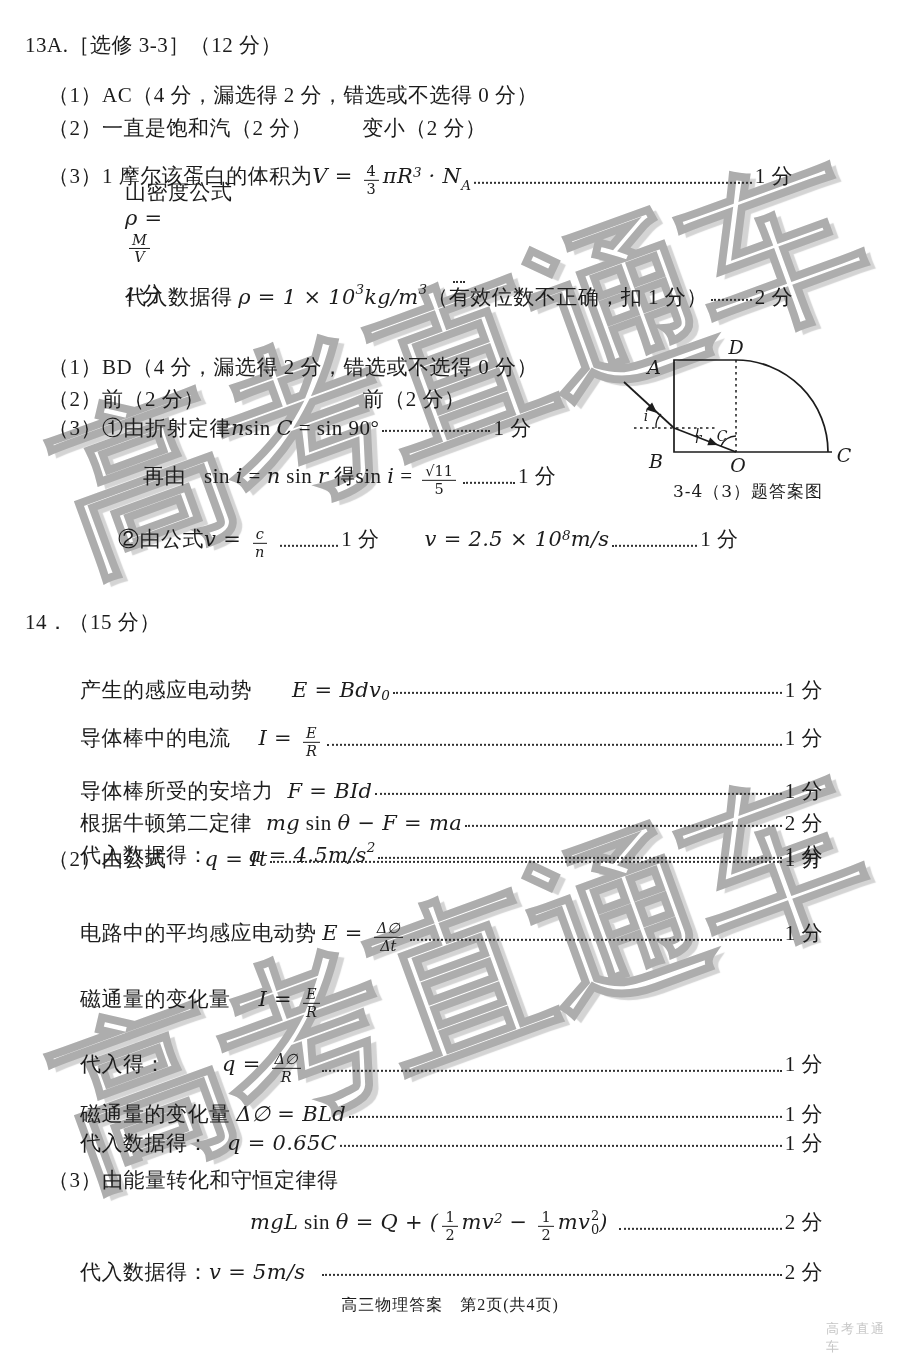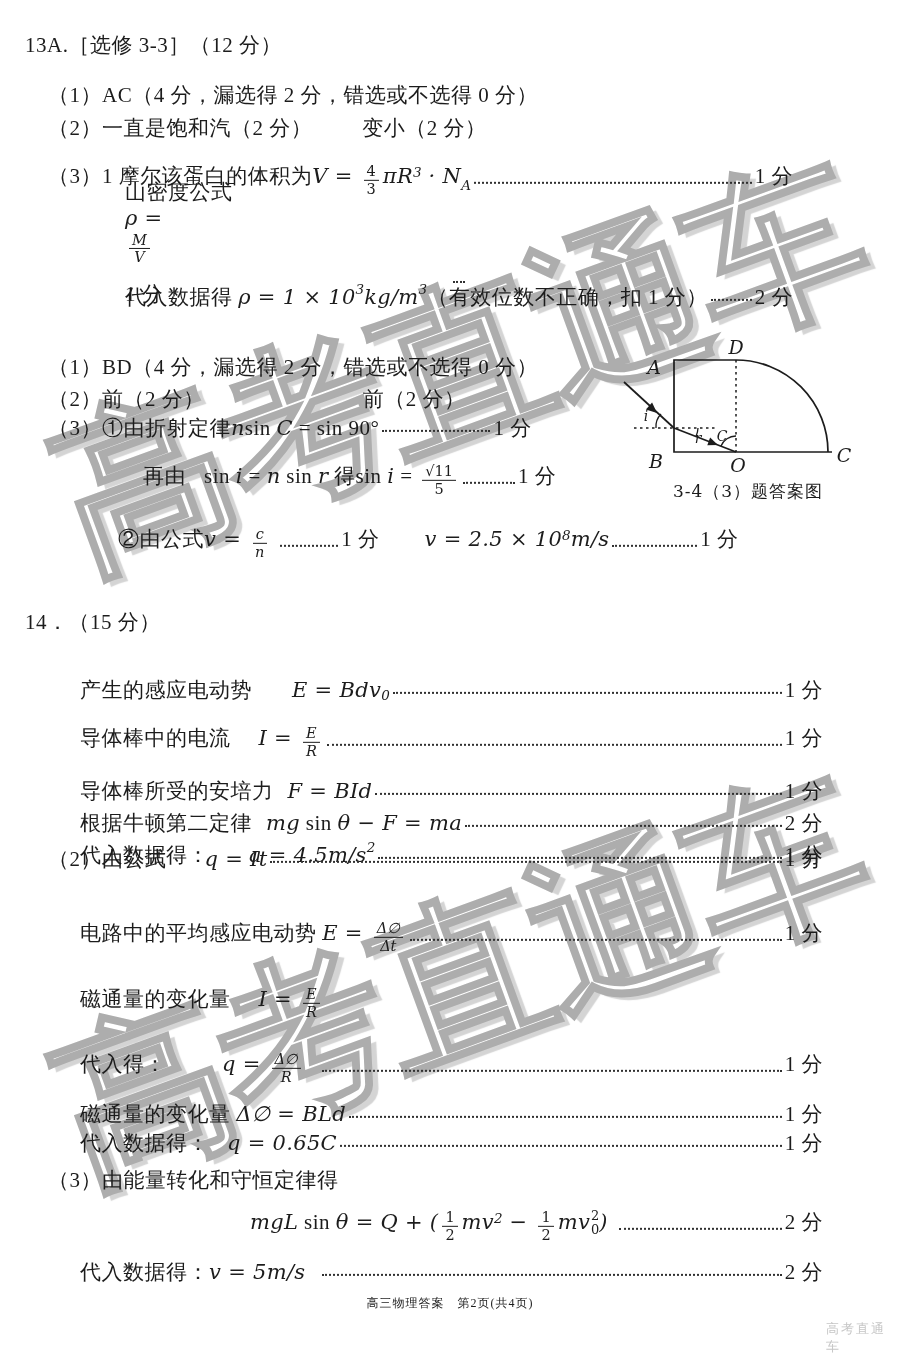--- a/index.html
+++ b/index.html
@@ -62,21 +62,21 @@
 
   
   #diagram{position:absolute; left:612px; top:340px; z-index:2;}
   #diagram text{font-family:"DejaVu Serif",serif;}
   .dlab{font-style:italic; font-size:19px; fill:#1c1c1c;}
   .dlab-sm{font-style:italic; font-size:14px; fill:#1c1c1c;}
   .dcap{font-size:17px; fill:#1c1c1c; letter-spacing:1px;}
 
   #footer{
     position:absolute; left:0; right:0; top:1295px; text-align:center;
-    font-size:12px; letter-spacing:1px; z-index:2;
+    font-size:16px; letter-spacing:1px; z-index:2;
   }
   #corner-wm{
     position:absolute; left:826px; top:1320px; font-size:13px;
     color:#c6c6c6; letter-spacing:2px; z-index:2;
     font-family:"Liberation Sans","DejaVu Sans",sans-serif;
   }
 </style>
 </head>
 <body>
 

